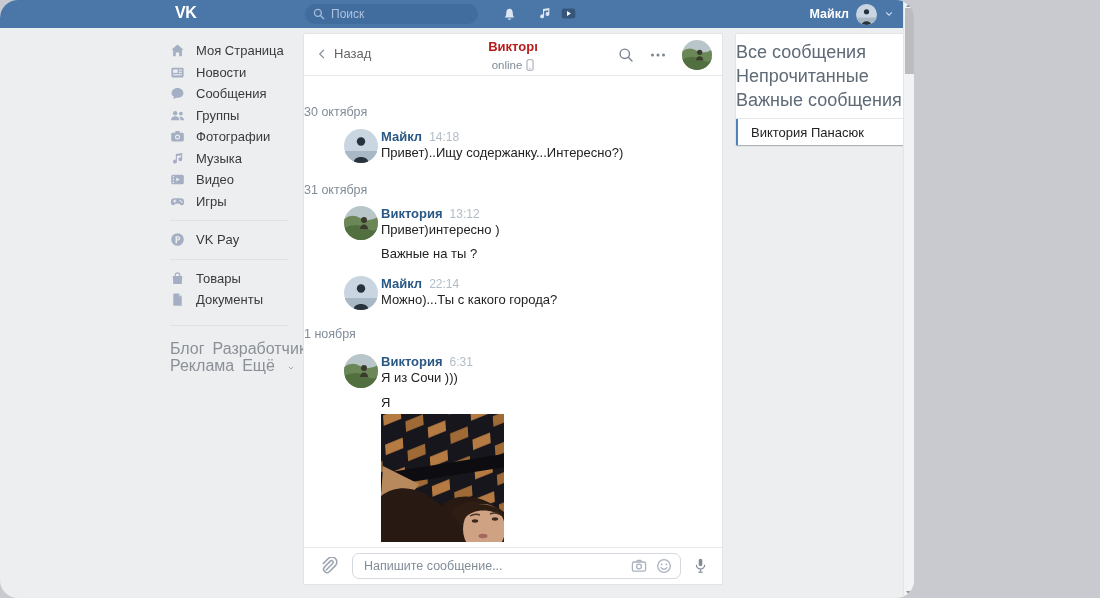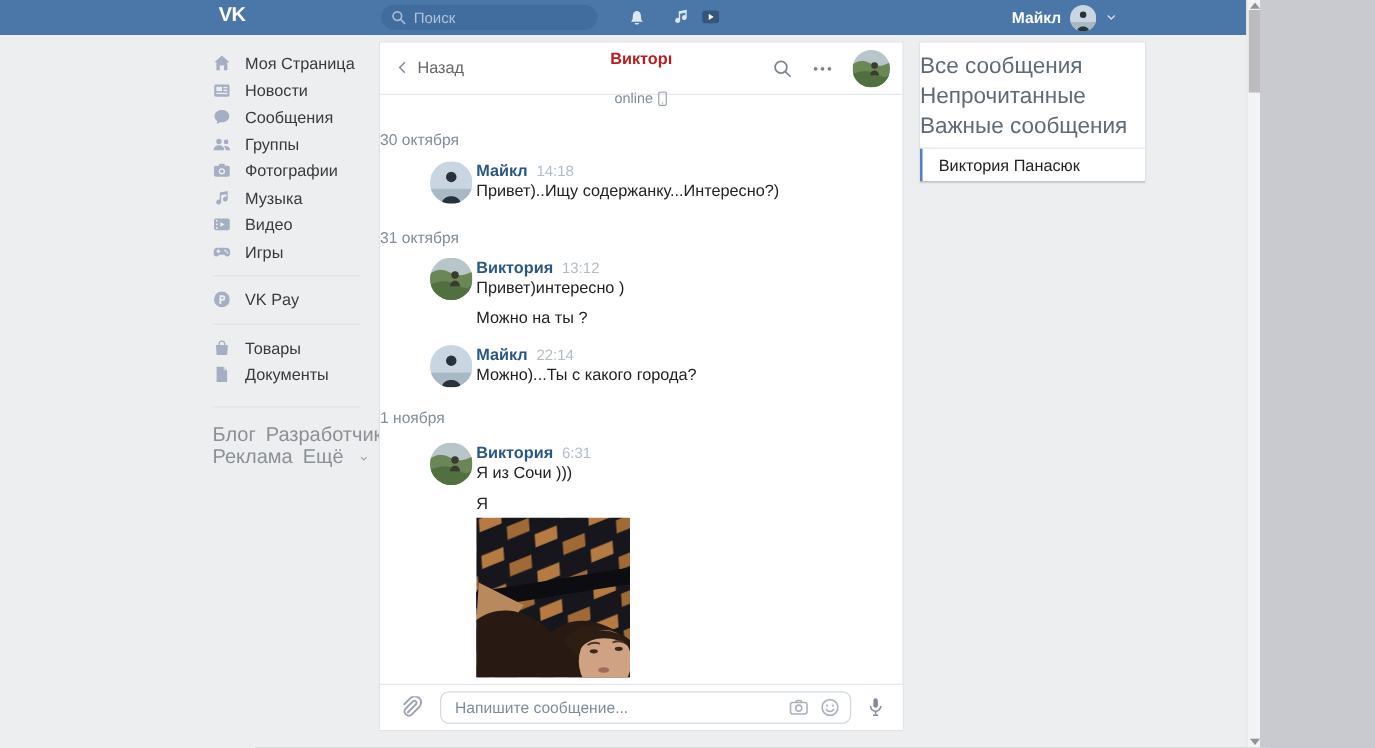--- a/index.html
+++ b/index.html
@@ -1,17 +1,17 @@
 <!DOCTYPE html>
 <html><head>
 <meta charset="utf-8">
 <style>
   html,body{margin:0;padding:0;background:#c8cad0;}
-  .stage{position:relative;width:1008px;height:598px;background:#edeef0;overflow:hidden;
-         font-family:"Liberation Sans",sans-serif;-webkit-font-smoothing:antialiased;}
+  .stage{position:relative;width:914px;height:598px;background:#edeef0;overflow:hidden;
+         font-family:"Liberation Sans",sans-serif;border-radius:18px;-webkit-font-smoothing:antialiased;}
   .stage *{box-sizing:border-box;}
 
   
   .topbar{position:absolute;left:0;top:0;width:1100px;height:28px;background:#4a76a8;z-index:6;}
   .vk-logo{position:absolute;left:175px;top:4px;color:#fff;font-size:16px;font-weight:bold;
            letter-spacing:-.5px;cursor:pointer;}
   .tb-search{position:absolute;left:305px;top:4px;width:173px;height:20px;}
   .tb-search input{width:100%;height:100%;border:none;outline:none;border-radius:10px;
       background:#416d9e;color:#d6e2f2;font-size:12px;padding:0 10px 0 26px;
       font-family:"Liberation Sans",sans-serif;}
@@ -34,21 +34,21 @@
 
   
   .chat{position:absolute;left:303px;top:33px;width:420px;height:552px;background:#fff;
         border:1px solid #e1e3e6;border-radius:2px;}
   .chat-head{position:absolute;left:0;top:0;right:0;height:42px;border-bottom:1px solid #e7e8ec;}
   .back{position:absolute;left:12px;top:12px;display:flex;align-items:center;gap:6px;color:#656565;
         font-size:13px;cursor:pointer;}
   .back .bchev{width:12px;height:12px;color:#828a96;}
   .chat-title-wrap{position:absolute;left:120px;right:120px;top:5px;text-align:center;}
   .chat-title{font-size:13px;font-weight:bold;color:#b91c1c;}
-  .chat-status{font-size:11.5px;color:#818c99;margin-top:19px;display:flex;justify-content:center;
+  .chat-status{font-size:11.5px;color:#818c99;margin-top:5px;display:flex;justify-content:center;
                align-items:flex-start;gap:4px;}
   .phic{width:8px;height:12px;color:#9aa2ad;}
   .head-ico{position:absolute;top:13px;width:16px;height:16px;color:#7b838f;cursor:pointer;}
   .head-ava{position:absolute;right:10px;top:6px;width:30px;height:30px;border-radius:50%;
             overflow:hidden;cursor:pointer;}
 
   
   .chat-msgs{position:absolute;left:0;right:0;top:43px;bottom:37px;overflow:hidden;}
   .day-sep{text-align:left;font-size:12.5px;color:#818c99;line-height:16px;}
   .msg{display:flex;gap:3px;padding-left:40px;}
@@ -315,21 +315,21 @@
             <path d="M0 22 Q12 16 22 22 T34 20 V34 H0 Z" fill="#52703f"></path>
             <circle cx="20" cy="14" r="3" fill="#3a3b2e"></circle>
               <path d="M16 23c0-6 8-6 8 0z" fill="#3a3b2e"></path>
           </svg>
         </span>
         <div class="msg-body">
           <div class="msg-head">
             <span class="msg-author">Виктория</span><span class="msg-time">13:12</span>
           </div>
           <div class="msg-line">Привет)интересно )</div>
-          <div class="msg-line" style="margin-top:8px">Можно на ты ?</div>
+          <div class="msg-line" style="margin-top:8px">Важные на ты ?</div>
         </div>
       </div>
 
       <div class="msg" style="margin-top:14px">
         <span class="ava">
           <svg viewBox="0 0 34 34" width="34" height="34">
             <rect width="34" height="34" fill="#c9d6e2"></rect>
               <rect y="22" width="34" height="12" fill="#a8b8c5"></rect>
             <circle cx="17" cy="12.5" r="4.2" fill="#27323c"></circle>
               <path d="M9.5 34c0-8 15-8 15 0z" fill="#27323c"></path>

